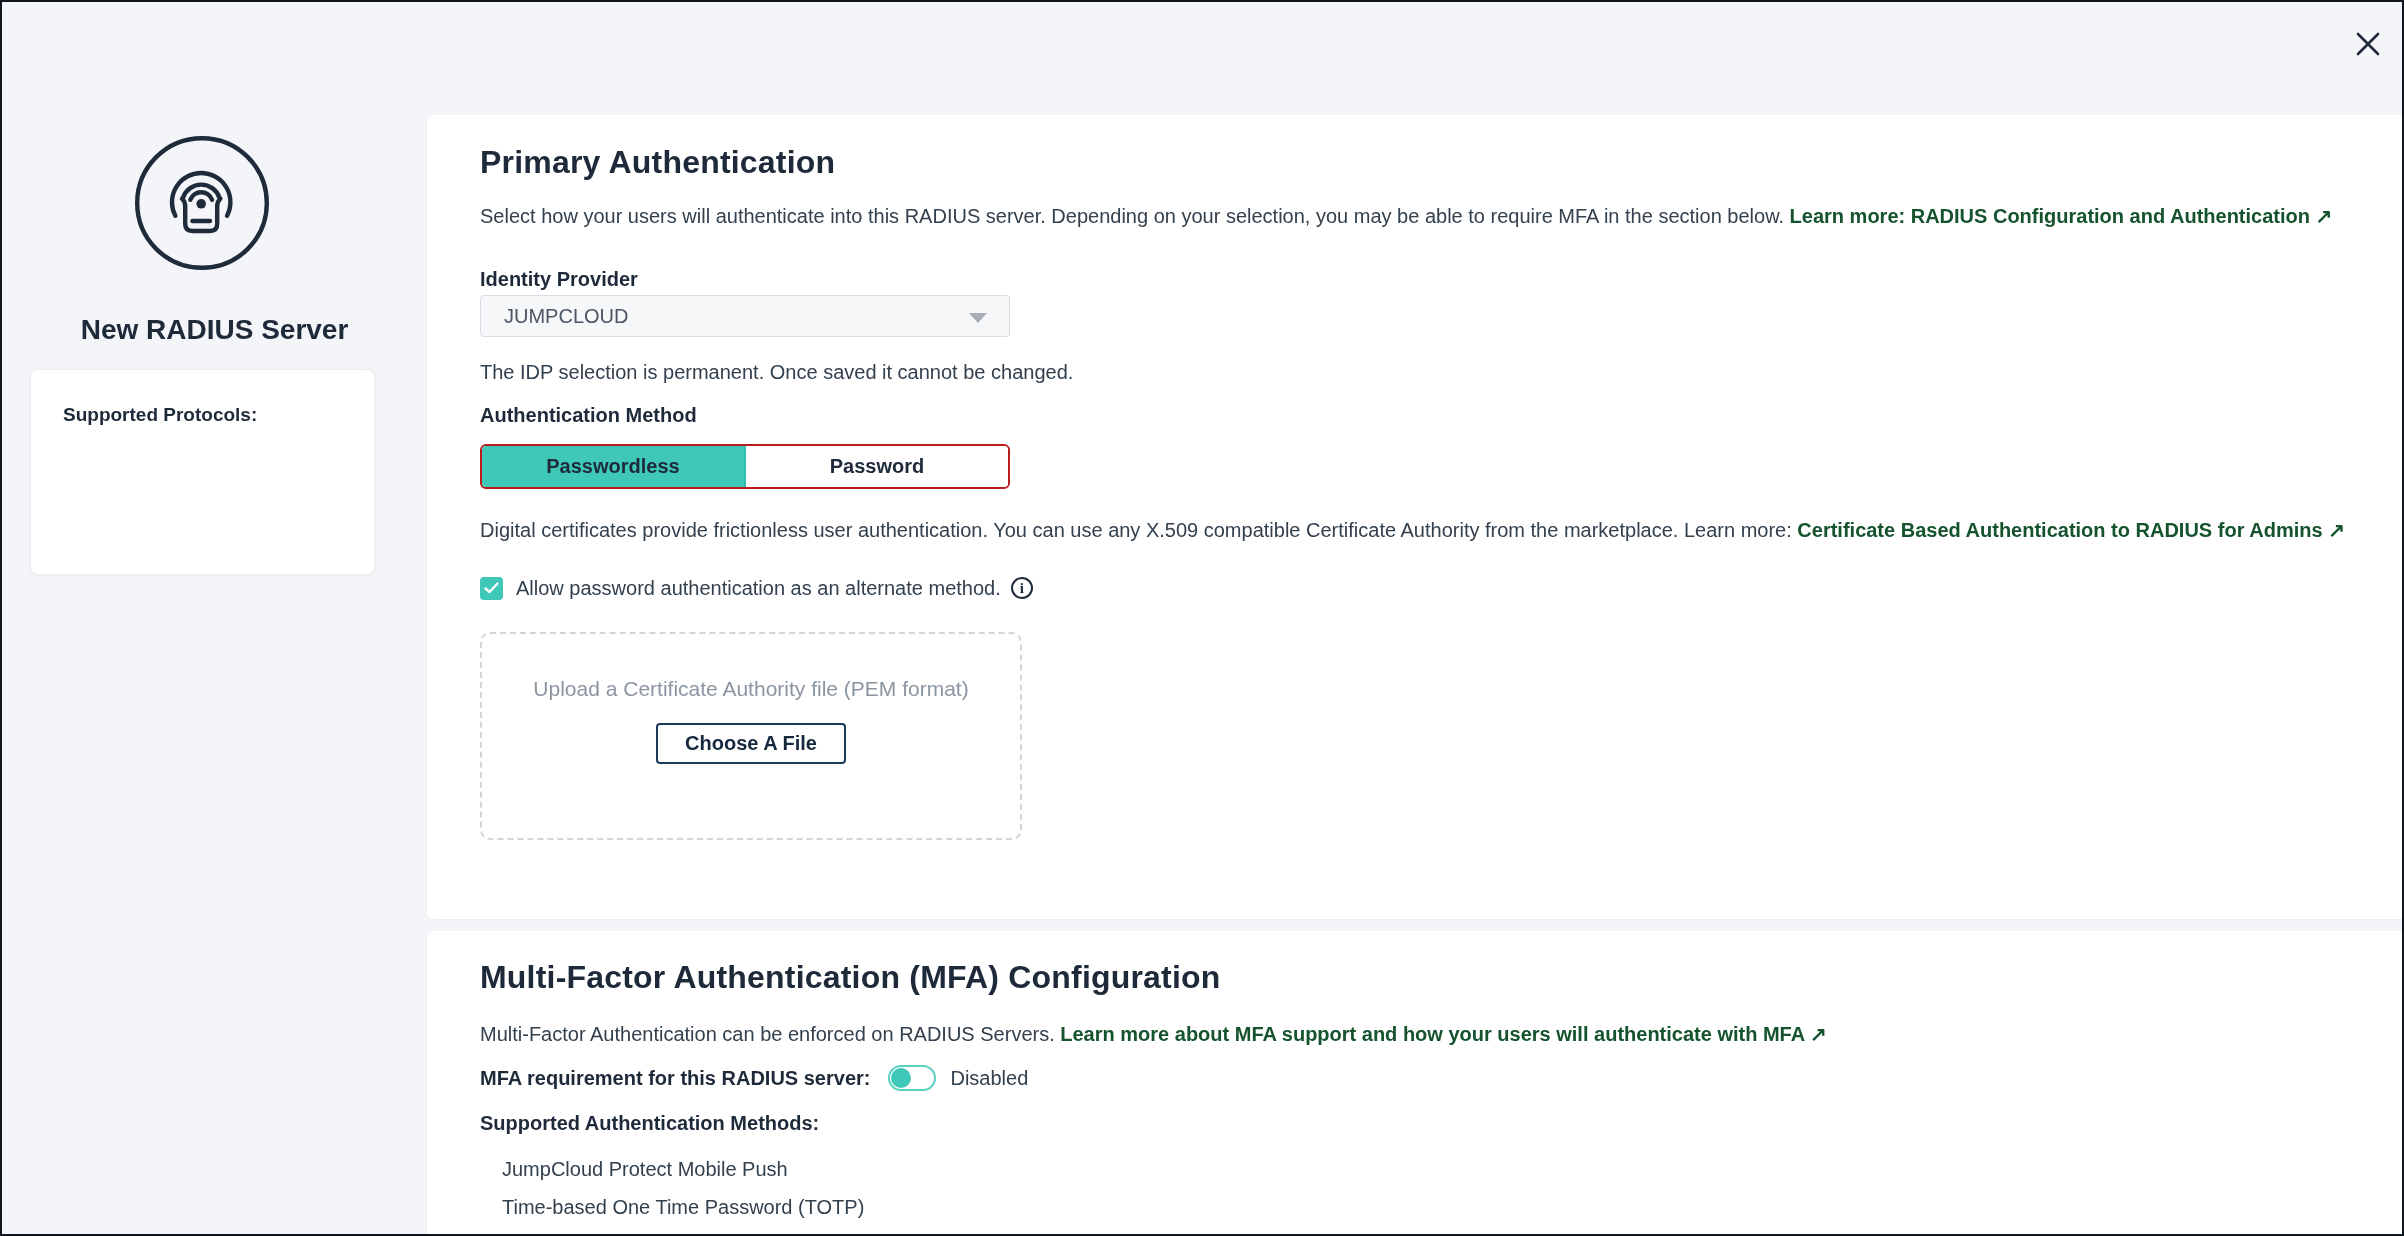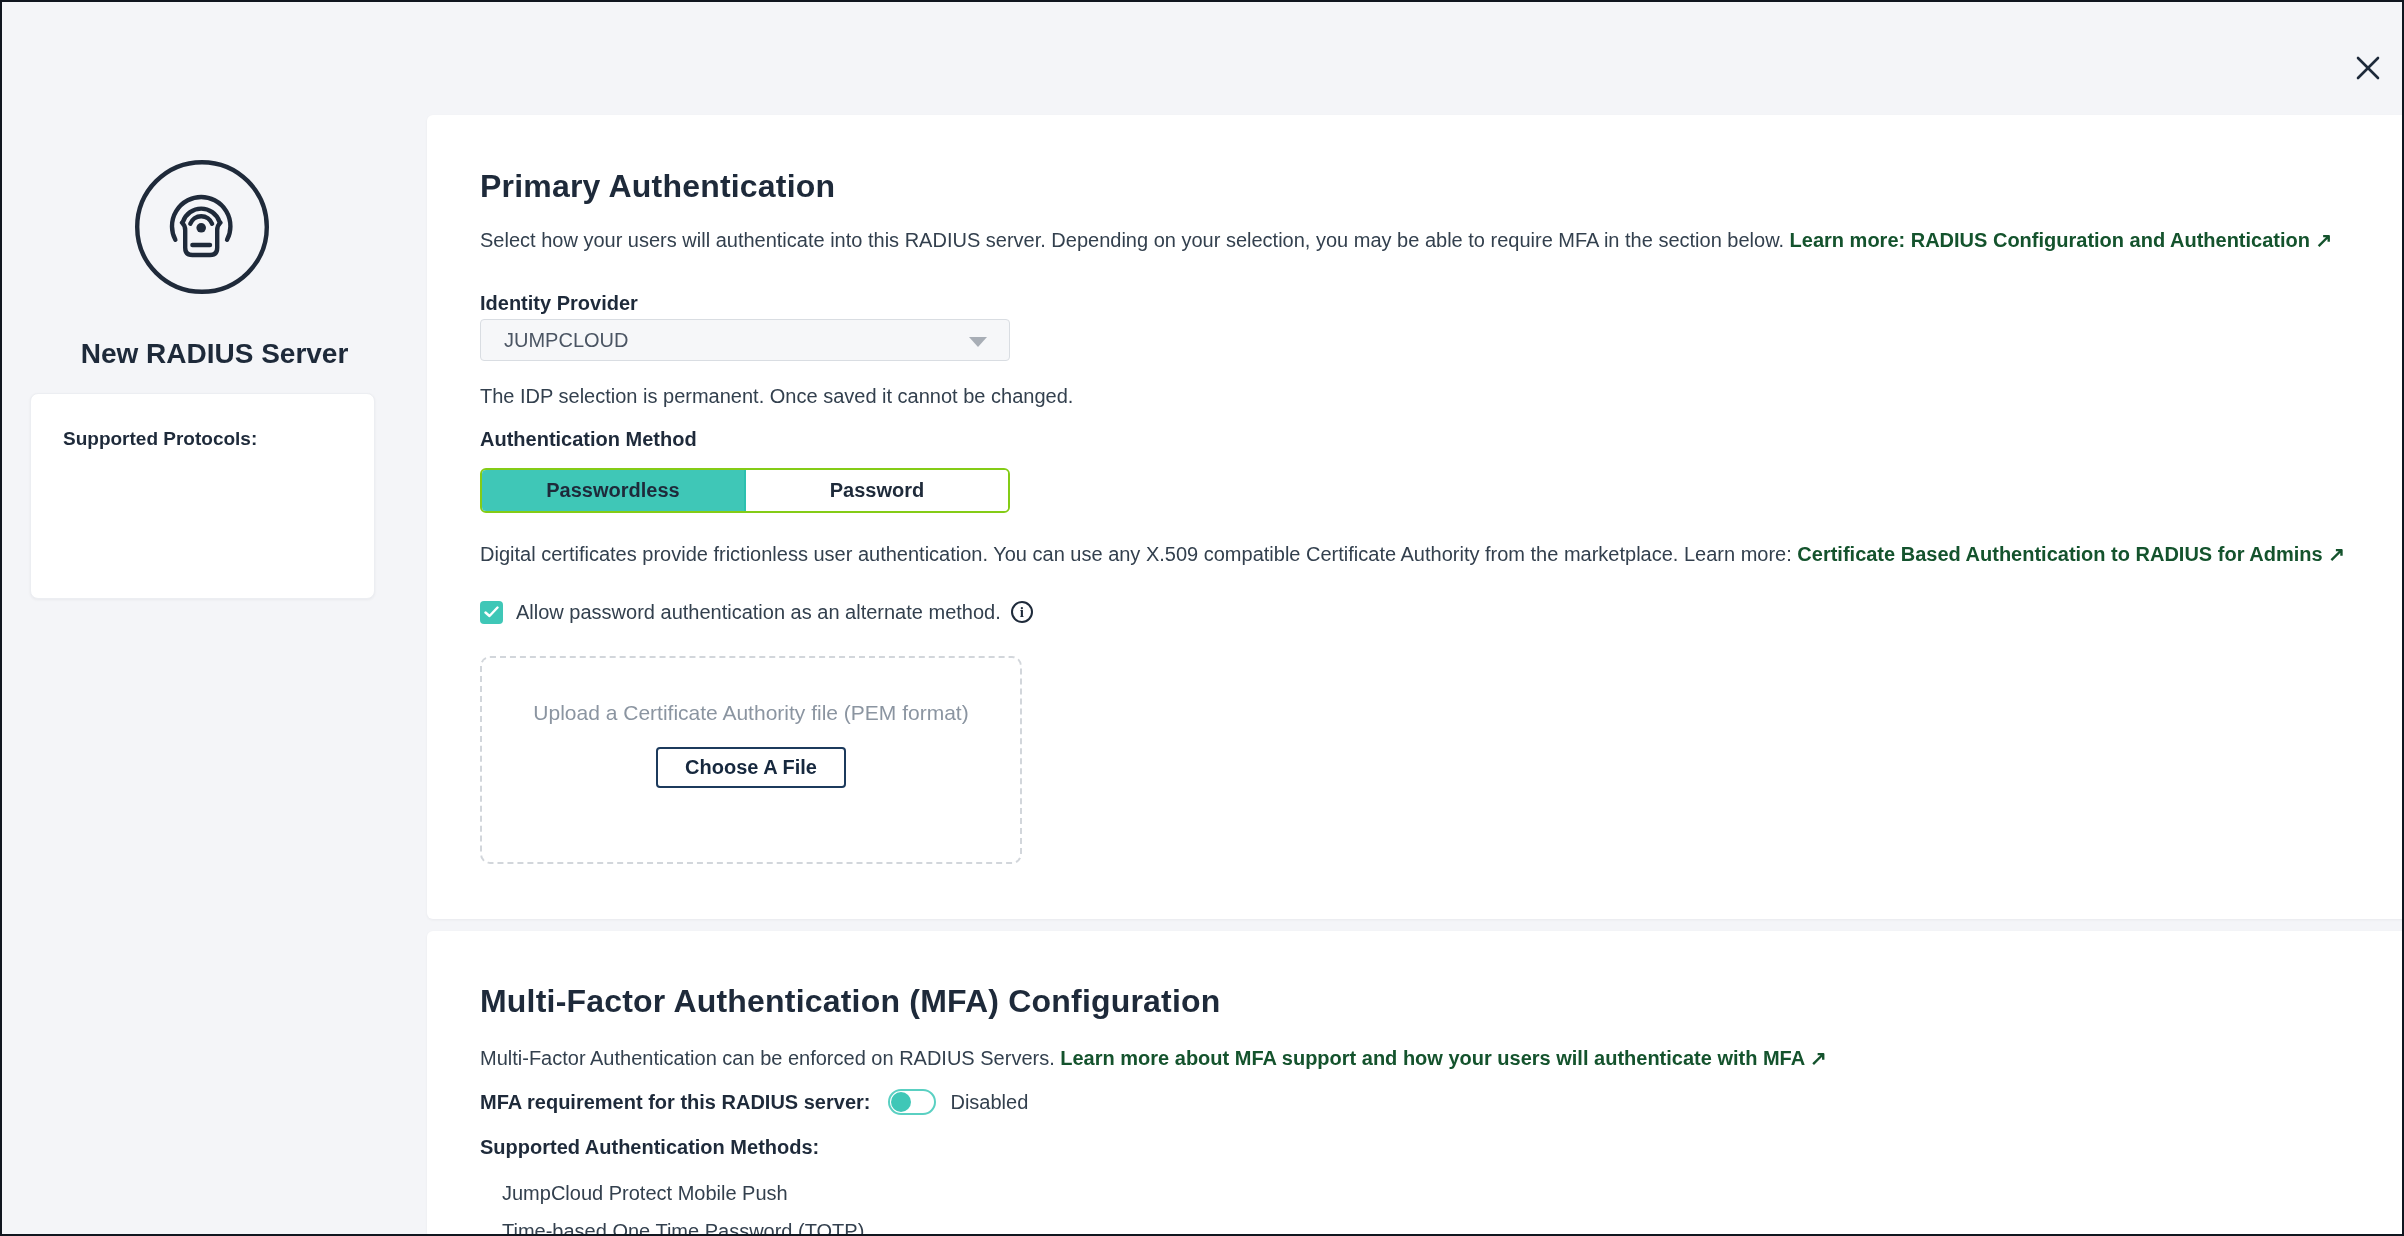--- a/index.html
+++ b/index.html
@@ -10,21 +10,21 @@
     box-sizing:border-box;
     border:2px solid #10161f;
   }
   .panel{
     position:absolute;background:#ffffff;
     box-shadow:0 1px 3px rgba(16,24,40,.05);
     border-radius:6px 0 0 6px;
   }
   #panel-primary{left:425px;top:113px;width:1977px;height:804px;}
   #panel-mfa{left:425px;top:929px;width:1977px;height:307px;}
-  .abs{position:absolute;margin-top:24px;}
+  .abs{position:absolute;}
   h1,h2{margin:0;font-size:32px;font-weight:700;color:#1e2a3a;line-height:38px;letter-spacing:.2px;}
   .body-text{font-size:20px;color:#33404e;line-height:30px;}
   .field-label{font-size:20px;font-weight:700;color:#1e2a3a;line-height:24px;}
   .link{color:#14532d;font-weight:600;text-decoration:none;cursor:pointer;}
   
   #close-btn{left:2348px;top:24px;width:36px;height:36px;display:flex;align-items:center;justify-content:center;cursor:pointer;}
   
   #radius-icon{left:116px;top:117px;width:168px;height:168px;}
   #sidebar-title{left:0;top:312px;width:425px;text-align:center;font-size:28px;font-weight:700;color:#1e2a3a;}
   #protocol-card{
@@ -43,21 +43,21 @@
   }
   .select .value{font-size:20px;color:#4b5563;}
   .select .caret{
     position:absolute;right:22px;top:17px;width:0;height:0;
     border-left:9px solid transparent;border-right:9px solid transparent;
     border-top:10px solid #a8aeb6;
   }
   
   .segmented{
     left:53px;top:329px;width:530px;height:45px;box-sizing:border-box;
-    border:2px solid #84cc16;border-radius:6px;display:flex;overflow:hidden;background:#fff;
+    border:2px solid #b91c1c;border-radius:6px;display:flex;overflow:hidden;background:#fff;
   }
   .segment{flex:1;display:flex;align-items:center;justify-content:center;
     font-size:20px;font-weight:700;color:#1e2a3a;cursor:pointer;}
   .segment.active{background:#3fc7b7;}
   .segment.inactive{background:#ffffff;border-left:2px solid #2cc0af;}
   
   .check-row{left:53px;top:458px;display:flex;align-items:center;}
   .checkbox{
     width:23px;height:23px;border-radius:4px;background:#3fc7b7;
     display:flex;align-items:center;justify-content:center;cursor:pointer;flex:none;

